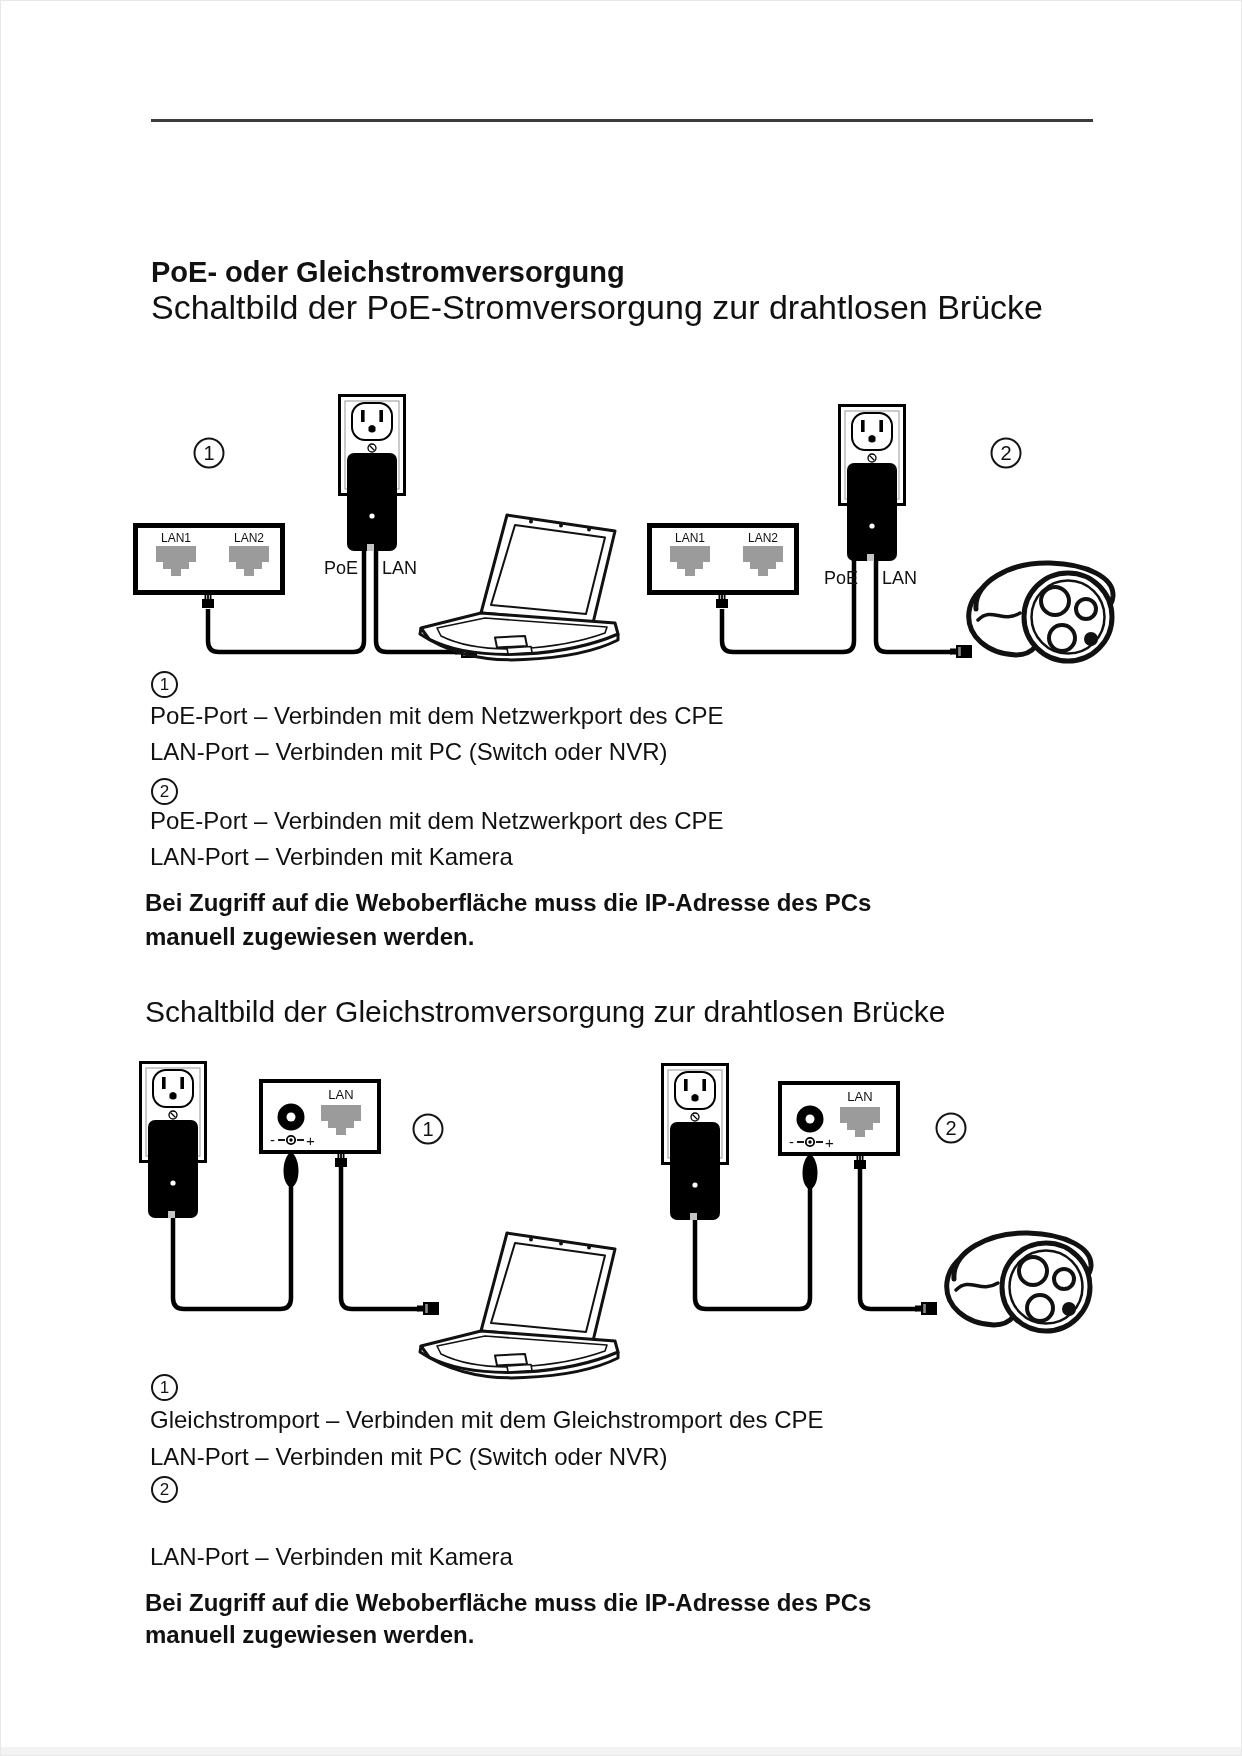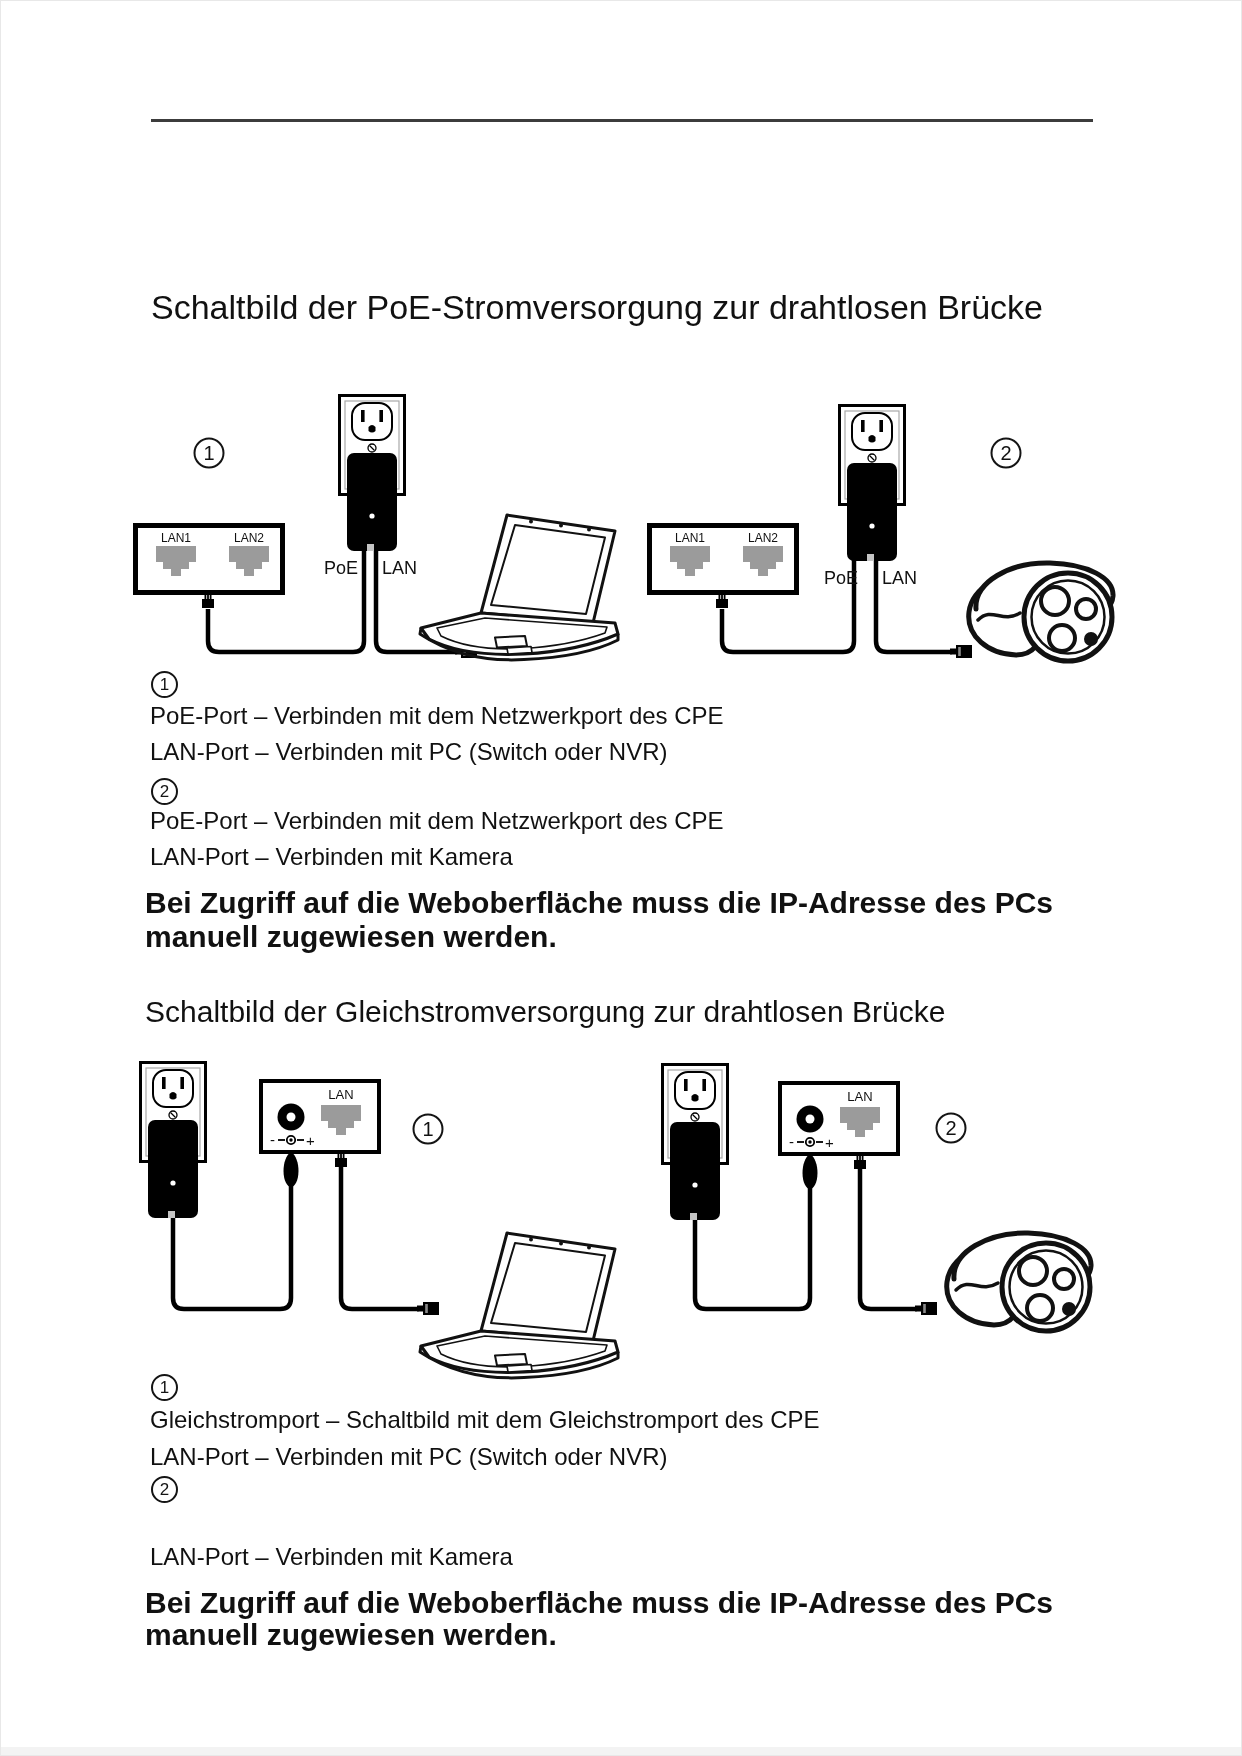--- a/index.html
+++ b/index.html
@@ -7,21 +7,21 @@
     position:relative; width:1242px; height:1756px;
     background:#ffffff; overflow:hidden;
     border:1px solid #e8e8e8; box-sizing:border-box;
     font-family:"Liberation Sans","DejaVu Sans",sans-serif;
     color:#111;
   }
   .header-rule { position:absolute; left:150px; top:118px; width:942px; height:3px; background:#3c3c3c; }
   .title { position:absolute; left:150px; top:256px; font-size:29px; font-weight:bold; line-height:30px; white-space:nowrap; }
   .subtitle { position:absolute; left:150px; top:291px; font-size:34px; line-height:30px; white-space:nowrap; }
   .textline { position:absolute; left:149px; font-size:24px; line-height:32px; white-space:nowrap; letter-spacing:0px; }
-  .boldnote { position:absolute; left:144px; font-size:30px; font-weight:bold; white-space:nowrap; }
+  .boldnote { position:absolute; left:144px; font-size:24px; font-weight:bold; white-space:nowrap; }
   .heading2 { position:absolute; left:144px; font-size:30px; font-weight:normal; line-height:34px; white-space:nowrap; }
   .callout {
     position:absolute; left:150px; width:27px; height:27px; box-sizing:border-box;
     border:2px solid #141414; border-radius:50%;
     display:flex; align-items:center; justify-content:center;
     font-size:17px; line-height:1; color:#141414;
   }
   .diagram { position:absolute; left:100px; }
   .bottom-strip { position:absolute; left:0; bottom:0; width:100%; height:8px; background:#f3f3f3; }
   svg text { font-family:"Liberation Sans","DejaVu Sans",sans-serif; fill:#111; }
@@ -108,20 +108,21 @@
         <circle cx="130" cy="55" r="10" stroke-width="4"></circle>
         <circle cx="106" cy="84" r="13" stroke-width="4"></circle>
         <circle cx="135" cy="85" r="5.5" stroke-width="3" fill="#111"></circle>
       </g>
     </defs>
   </svg>
 
   <div class="header-rule"></div>
   <div class="bottom-strip"></div>
 
+  <div class="title">PoE- oder Gleichstromversorgung</div>
   <div class="subtitle">Schaltbild der PoE-Stromversorgung zur drahtlosen Brücke</div>
 
   <svg class="diagram" style="top:345px" width="1060" height="322" viewBox="0 0 1060 322">
 
     <g stroke="#000" stroke-width="4.5" fill="none">
       <path d="M107,263 V295 Q107,306 118,306 H252 Q263,306 263,295 V195"></path>
       <path d="M275,195 V295 Q275,306 286,306 H356"></path>
       <path d="M621,263 V295 Q621,306 632,306 H742 Q753,306 753,295 V205"></path>
       <path d="M775,205 V295 Q775,306 786,306 H851"></path>
     </g>
@@ -184,21 +185,21 @@
     <use href="#outlet-adapter" x="560" y="22"></use>
     <use href="#dc-box" x="677" y="40"></use>
     <g>
       <circle cx="850" cy="87" r="14.5" fill="#fff" stroke="#141414" stroke-width="2"></circle>
       <text x="850" y="94" font-size="20" text-anchor="middle">2</text>
     </g>
     <use href="#camera" x="833" y="183"></use>
   </svg>
 
   <span class="callout" style="top:1373px">1</span>
-  <div class="textline" style="top:1403px">Gleichstromport – Schaltbild mit dem Gleichstromport des CPE</div>
+  <div class="textline" style="top:1403px">Gleichstromport – Verbinden mit dem Gleichstromport des CPE</div>
   <div class="textline" style="top:1440px">LAN-Port – Verbinden mit PC (Switch oder NVR)</div>
   <span class="callout" style="top:1475px">2</span>
   <div class="textline" style="top:1540px">LAN-Port – Verbinden mit Kamera</div>
 
   <div class="boldnote" style="top:1586px; line-height:32px;">
     <div>Bei Zugriff auf die Weboberfläche muss die IP-Adresse des PCs</div>
     <div>manuell zugewiesen werden.</div>
   </div>
 
 </div>

